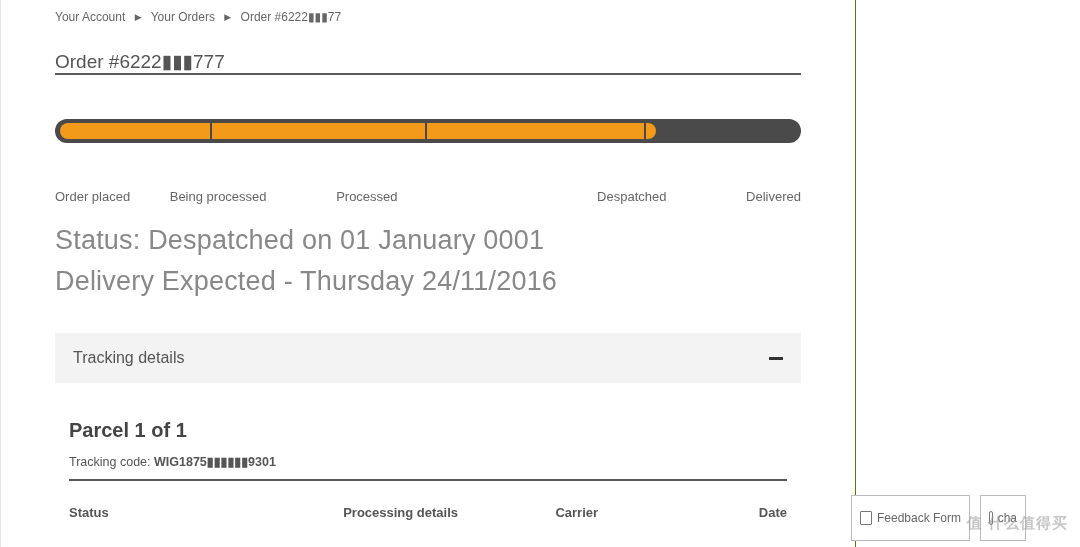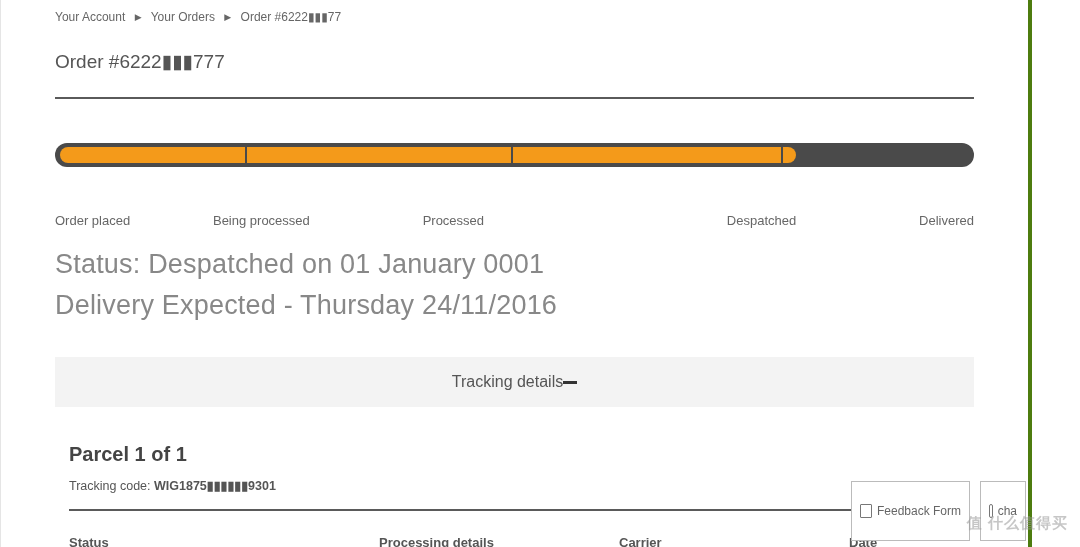--- a/index.html
+++ b/index.html
@@ -1,44 +1,44 @@
 <!DOCTYPE html>
 <html><head>
 <meta charset="utf-8">
 <style>
 *{box-sizing:border-box;margin:0;padding:0;font-family:Arial,Helvetica,sans-serif;-webkit-font-smoothing:antialiased}
 body{background:#fff;color:#555;font-size:14px;width:1080px;height:547px;overflow:hidden;position:relative}
-.page{padding:8px 54px 0 54px;width:1032px;border-left:1px solid #e5e5e5;border-right:4px solid #4d7c0f;height:547px}
+.page{padding:8px 54px 0 54px;width:856px;border-left:1px solid #e5e5e5;border-right:1px solid #4d7c0f;height:547px}
 .breadcrumb{font-size:12px;color:#666;padding:2px 0 26px 0}
 .breadcrumb a{color:#666;text-decoration:none}
 .breadcrumb .sep{display:inline-block;margin:0 6px;font-size:9px;position:relative;top:-1px}
-.order-title{font-size:19px;font-weight:400;color:#555;padding-bottom:24px;border-bottom:2px solid #5a5a5a}
+.order-title{font-size:19px;font-weight:400;color:#555;padding-bottom:0;border-bottom:2px solid #5a5a5a}
 .progress-wrap{margin-top:44px}
 .progress-track{position:relative;height:24px;background:#4a4a4a;border-radius:12px;padding:4px 5px}
 .progress-fill{height:16px;background:#f49a1a;border-radius:9px;display:flex}
 .seg{height:16px;border-right:2px solid #4a4a4a}
 .seg:last-child{border-right:none}
 .progress-labels{display:flex;justify-content:space-between;margin-top:46px;font-size:13px;color:#666}
 .status-block{margin-top:16px}
 .status-line{font-size:27px;color:#888;font-weight:400;line-height:1.5;letter-spacing:.2px}
-.accordion{margin-top:32px;background:#f3f3f3;padding:16px 18px;display:flex;justify-content:center;align-items:center;cursor:pointer}
+.accordion{margin-top:32px;background:#f3f3f3;padding:16px 18px;display:flex;justify-content:space-between;align-items:center;cursor:pointer}
 .accordion-title{font-size:16px;color:#555}
 .minus{width:14px;height:3px;background:#333}
 .parcel{margin-top:36px;padding:0 14px}
 .parcel-title{font-weight:700;font-size:20px;color:#444}
-.tracking-code{font-size:12.5px;color:#555;margin-top:12px;padding-bottom:16px;border-bottom:2px solid #5a5a5a}
+.tracking-code{font-size:12.5px;color:#555;margin-top:12px;padding-bottom:10px;border-bottom:2px solid #5a5a5a}
 .tracking-code b{font-weight:700}
 .table-head{display:flex;margin-top:24px;font-size:13px;font-weight:700;color:#555}
 .col-status{width:310px}
 .col-loc{width:240px}
 .col-carrier{width:230px}
 .col-date{flex:1}
 .watermark{position:absolute;right:12px;bottom:14px;font-size:15px;color:#999;opacity:.55;font-weight:700;letter-spacing:1px}
 .bottom-widgets{position:absolute;bottom:6px;right:54px;display:flex;gap:10px;font-size:12px;color:#666}
-.widget{border:1px solid #bbb;padding:22px 8px;display:flex;align-items:center;gap:5px;background:#fff}
+.widget{border:1px solid #bbb;padding:15px 8px;display:flex;align-items:center;gap:5px;background:#fff}
 .widget .ic{width:12px;height:14px;border:1px solid #777;border-radius:1px}
 </style>
 </head>
 <body>
 
 <div class="page">
 
   <div class="breadcrumb">
     <a>Your Account</a>
     <span class="sep">▶</span>

